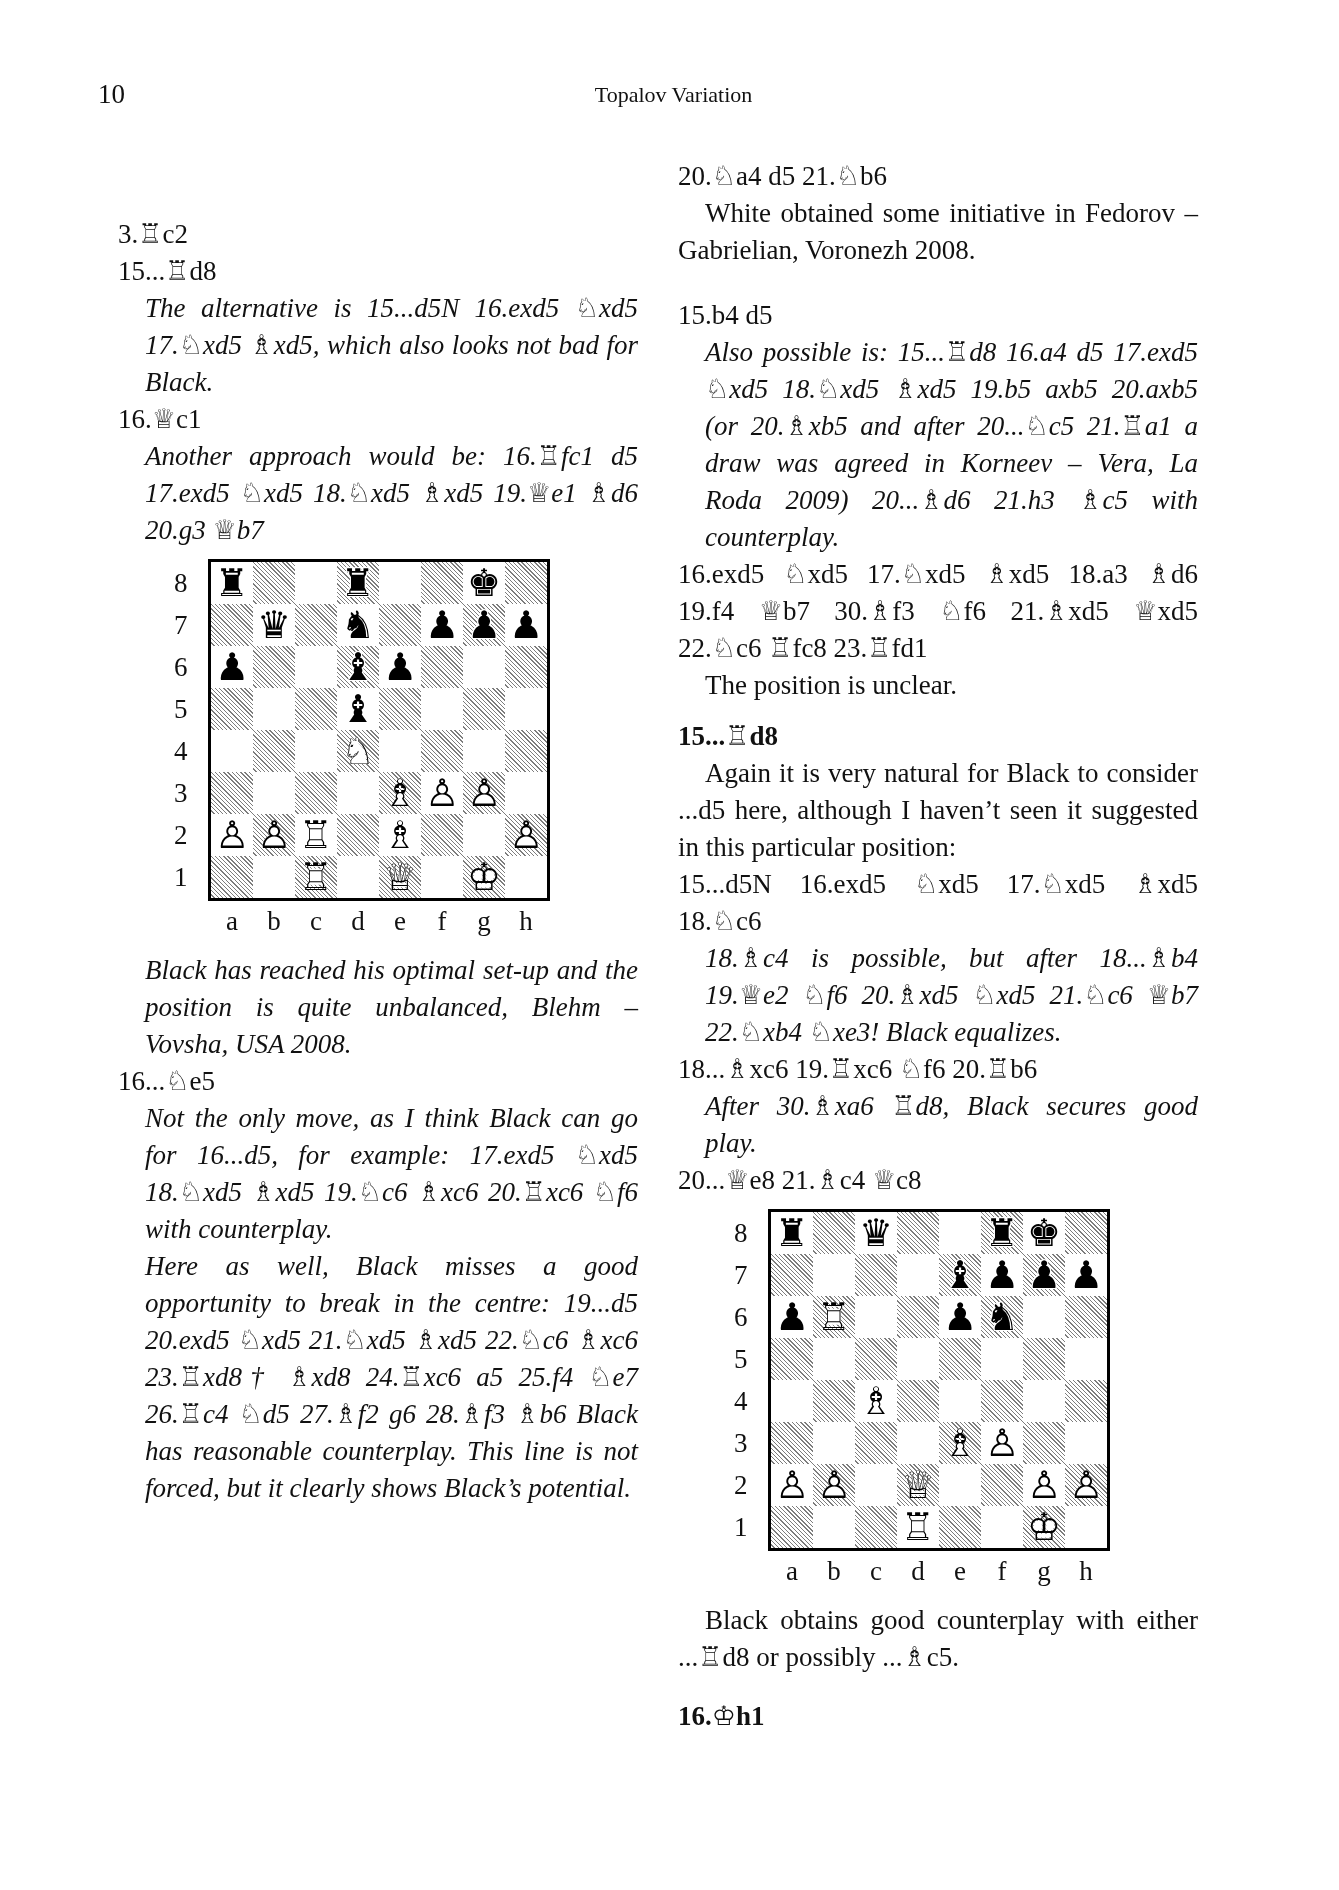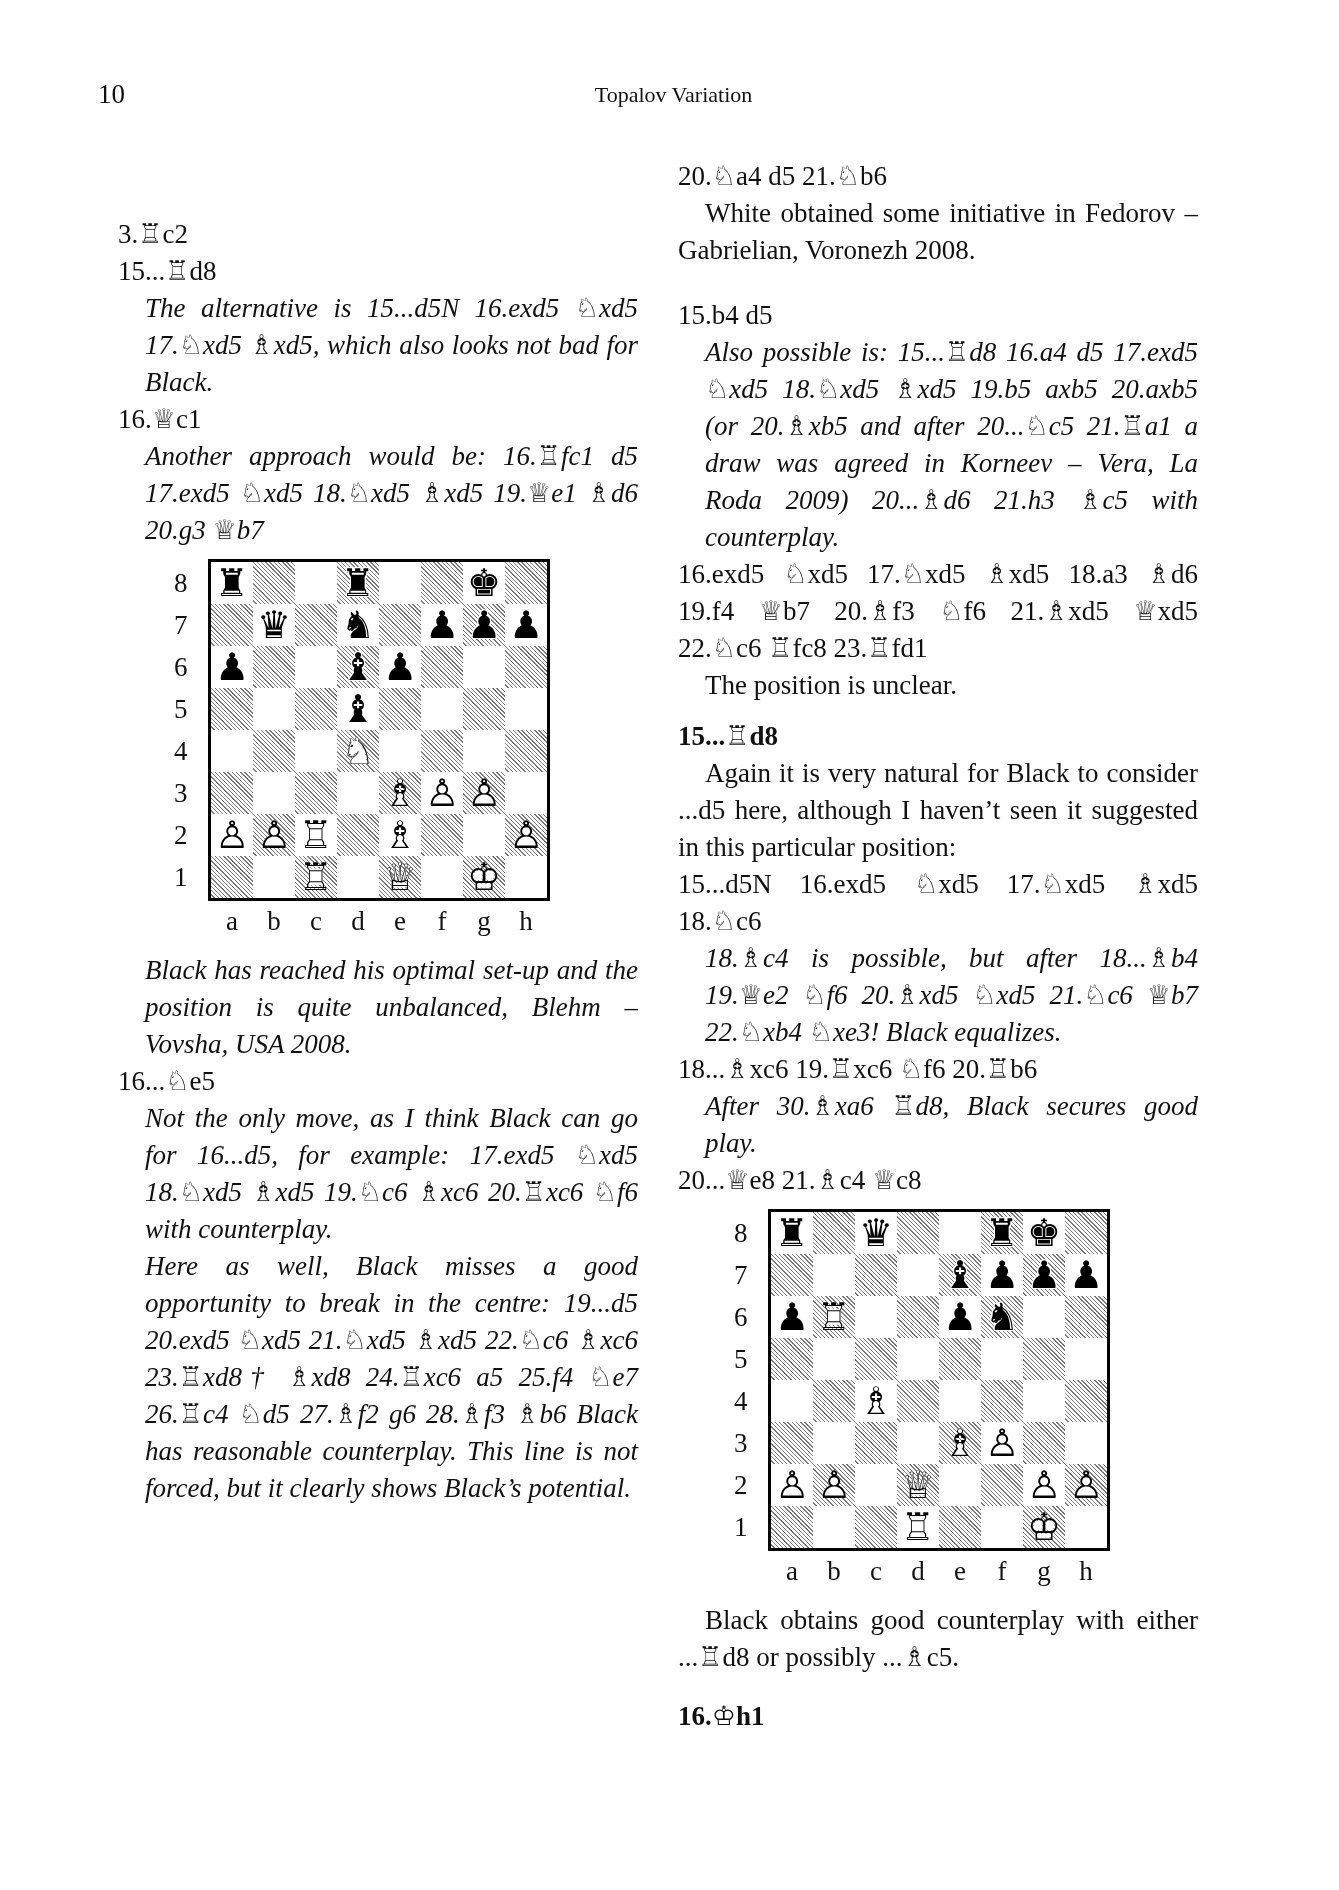--- a/index.html
+++ b/index.html
@@ -256,21 +256,21 @@
     <div class="moves">16...♘e5</div>
     <div class="blockq">Not the only move, as I think Black can go for 16...d5, for example: 17.exd5 ♘xd5 18.♘xd5 ♗xd5 19.♘c6 ♗xc6 20.♖xc6 ♘f6 with counterplay.</div>
     <div class="blockq">Here as well, Black misses a good opportunity to break in the centre: 19...d5 20.exd5 ♘xd5 21.♘xd5 ♗xd5 22.♘c6 ♗xc6 23.♖xd8† ♗xd8 24.♖xc6 a5 25.f4 ♘e7 26.♖c4 ♘d5 27.♗f2 g6 28.♗f3 ♗b6 Black has reasonable counterplay. This line is not forced, but it clearly shows Black’s potential.</div>
   </div>
 
   <div class="col col-right">
     <div class="moves">20.♘a4 d5 21.♘b6</div>
     <div class="para">White obtained some initiative in Fedorov – Gabrielian, Voronezh 2008.</div>
     <div class="moves mt-m">15.b4 d5</div>
     <div class="blockq">Also possible is: 15...♖d8 16.a4 d5 17.exd5 ♘xd5 18.♘xd5 ♗xd5 19.b5 axb5 20.axb5 (or 20.♗xb5 and after 20...♘c5 21.♖a1 a draw was agreed in Korneev – Vera, La Roda 2009) 20...♗d6 21.h3 ♗c5 with counterplay.</div>
-    <div class="moves">16.exd5 ♘xd5 17.♘xd5 ♗xd5 18.a3 ♗d6 19.f4 ♕b7 20.♗f3 ♘f6 21.♗xd5 ♕xd5 22.♘c6 ♖fc8 23.♖fd1</div>
+    <div class="moves">16.exd5 ♘xd5 17.♘xd5 ♗xd5 18.a3 ♗d6 19.f4 ♕b7 30.♗f3 ♘f6 21.♗xd5 ♕xd5 22.♘c6 ♖fc8 23.♖fd1</div>
     <div class="para">The position is unclear.</div>
     <div class="moves bold mt-s">15...♖d8</div>
     <div class="para">Again it is very natural for Black to consider ...d5 here, although I haven’t seen it suggested in this particular position:</div>
     <div class="moves">15...d5N 16.exd5 ♘xd5 17.♘xd5 ♗xd5 18.♘c6</div>
     <div class="blockq">18.♗c4 is possible, but after 18...♗b4 19.♕e2 ♘f6 20.♗xd5 ♘xd5 21.♘c6 ♕b7 22.♘xb4 ♘xe3! Black equalizes.</div>
     <div class="moves">18...♗xc6 19.♖xc6 ♘f6 20.♖b6</div>
     <div class="blockq">After 30.♗xa6 ♖d8, Black secures good play.</div>
     <div class="moves">20...♕e8 21.♗c4 ♕c8</div>
 
     <div class="diagram">

